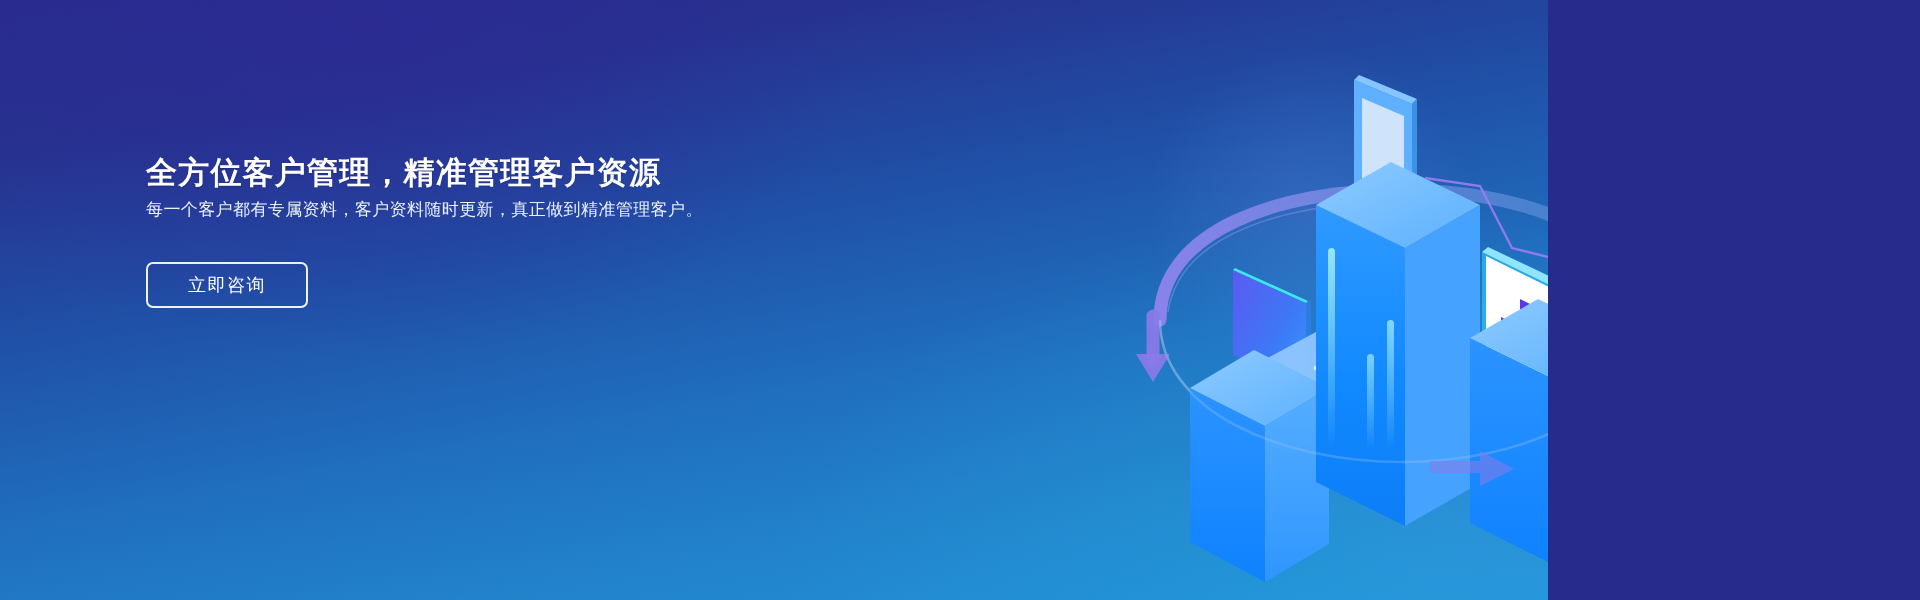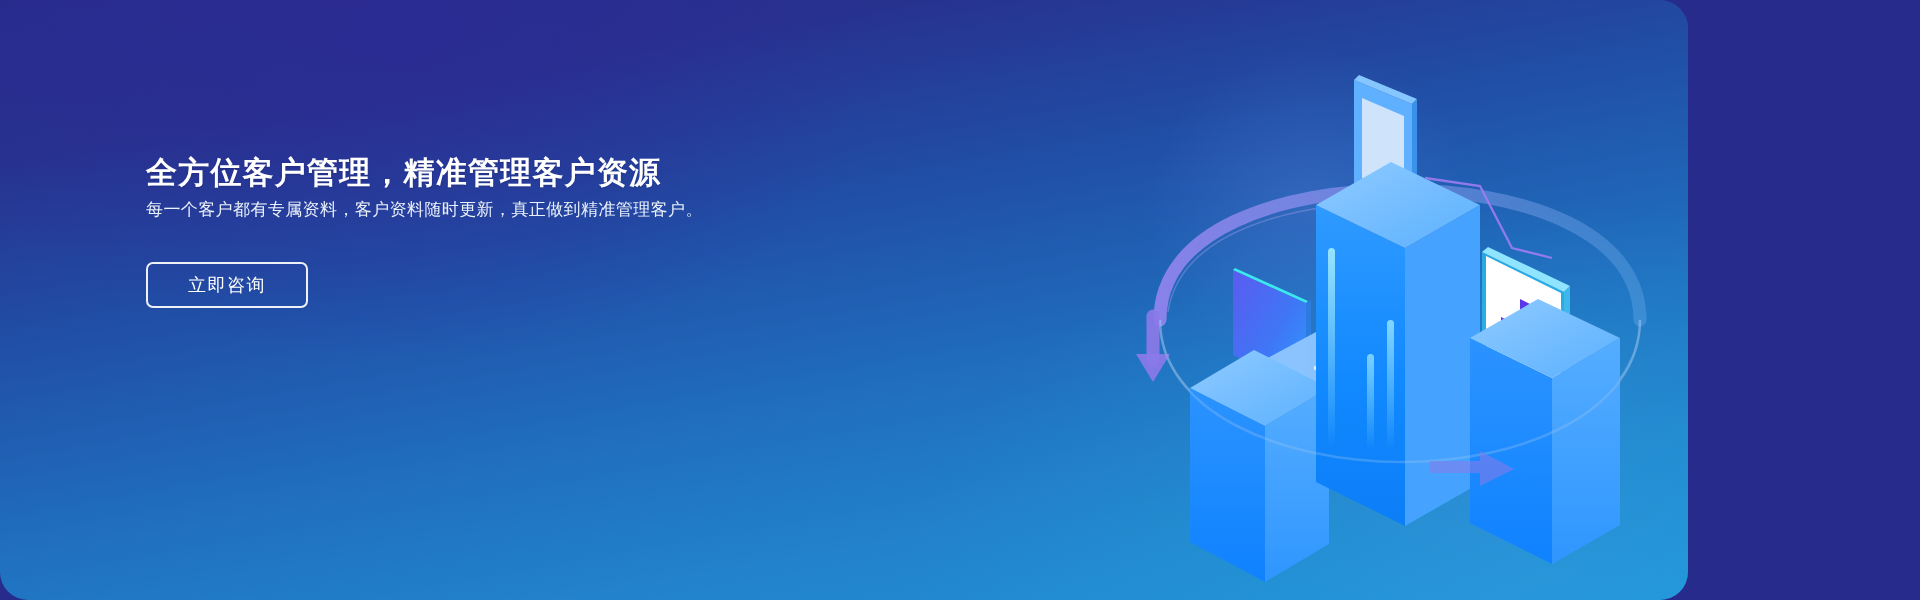--- a/index.html
+++ b/index.html
@@ -5,30 +5,29 @@
   * { margin:0; padding:0; box-sizing:border-box; }
   html,body { width:1920px; height:600px; overflow:hidden; }
   body {
     font-family:"Liberation Sans","DejaVu Sans",sans-serif;
     background:#272c8c;
   }
 
   
   #hero-banner {
     position:relative;
-    width:1688px; height:600px;
+    width:1548px; height:600px;
     overflow:hidden;
     background:linear-gradient(170deg,
        #282b8d  0%,
        #27328f 18%,
        #2051a8 40%,
        #2070bf 62%,
        #2284cc 80%,
        #2294da 100%);
-    border-radius:28px;
   }
   
   #hero-banner::before{
     content:"";position:absolute;inset:0;
     background:
       radial-gradient(700px 460px at 24% 6%,  rgba(46,40,150,.55), rgba(46,40,150,0) 70%),
       radial-gradient(900px 520px at 92% 96%, rgba(38,160,220,.45), rgba(38,160,220,0) 72%);
     pointer-events:none;
   }
 

